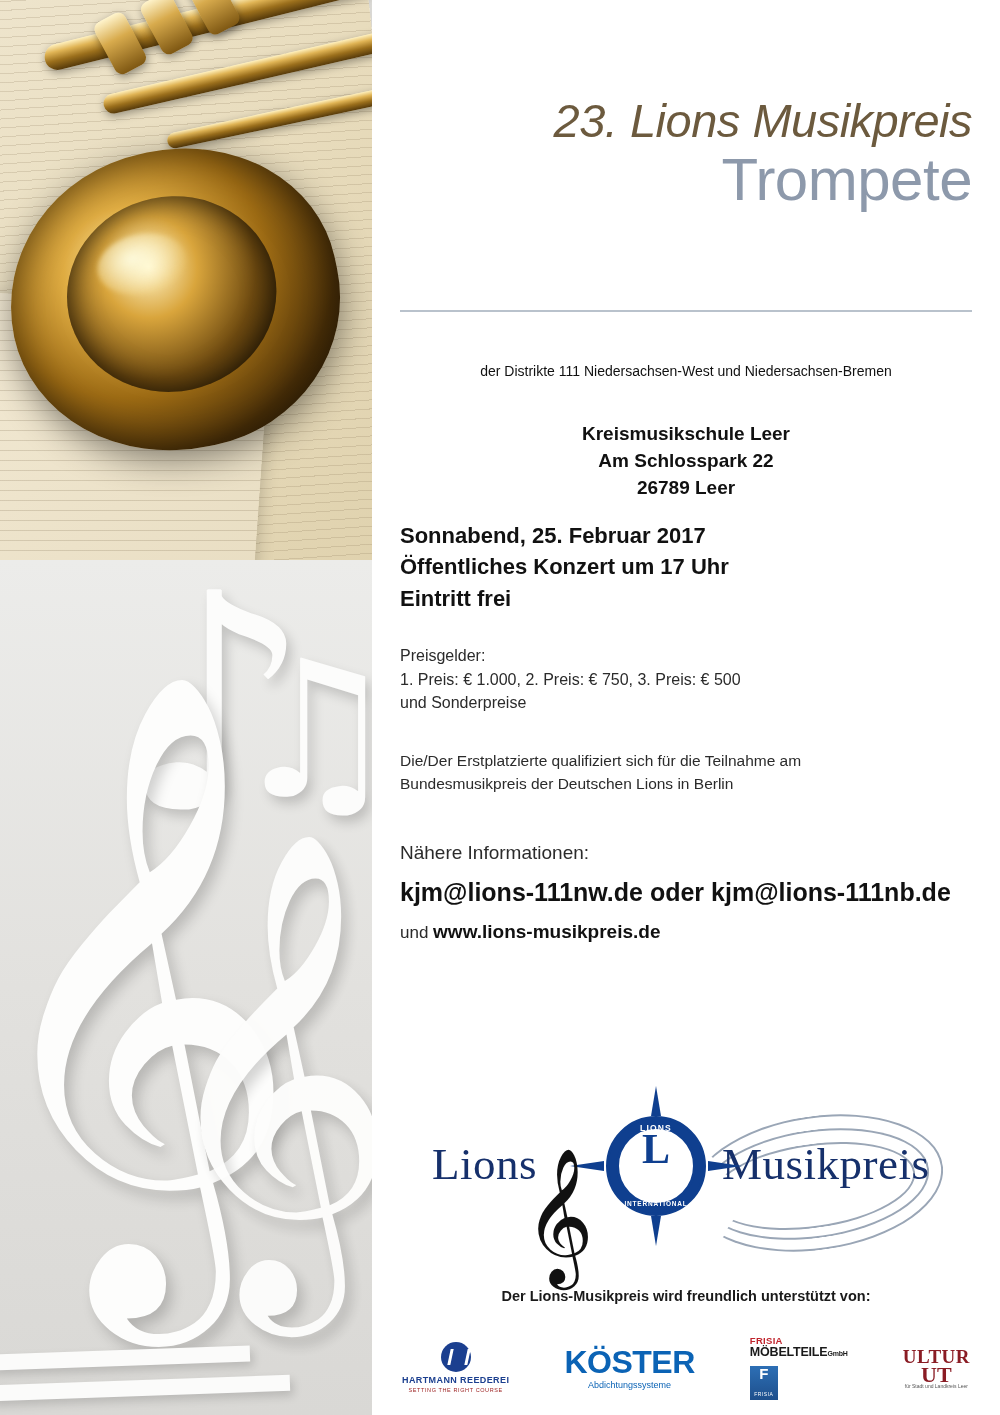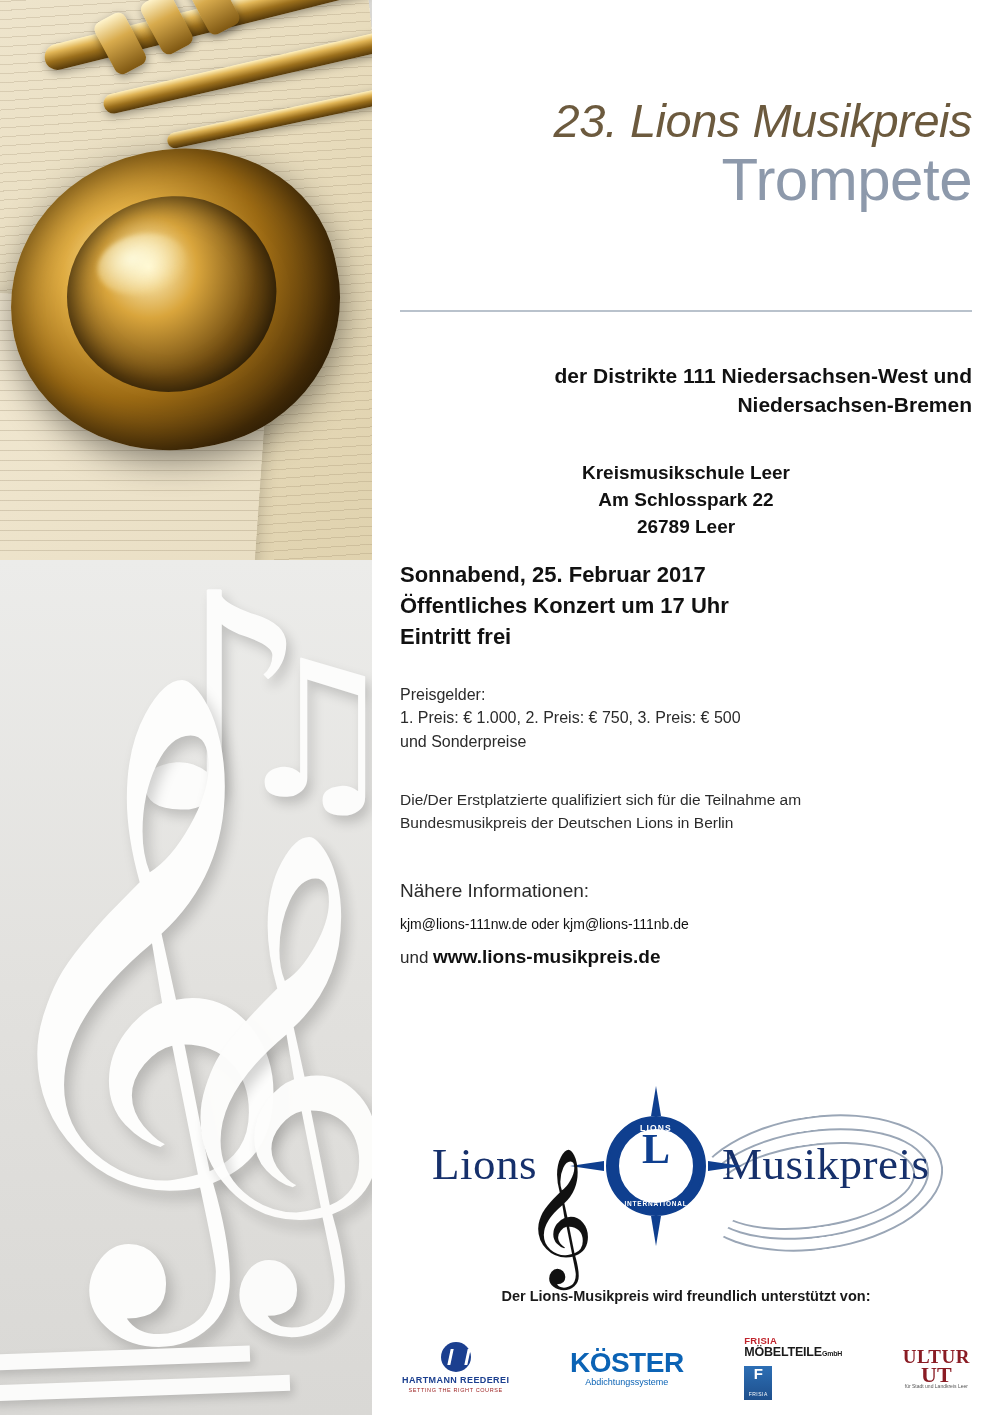--- a/index.html
+++ b/index.html
@@ -175,24 +175,24 @@
     background: #b9c2cc;
   }
 
   .body-block {
     position: absolute;
     left: 28px; top: 362px;
     width: 572px;
     color: #1a1a1a;
   }
   .districts {
-    font-size: 21px;
-    font-weight: bold;
+    font-size: 14px;
+    font-weight: normal;
     line-height: 1.38;
-    text-align: right;
+    text-align: center;
     color: #111;
   }
   .venue {
     margin-top: 40px;
     font-size: 19px;
     font-weight: bold;
     line-height: 1.42;
     color: #111;
     text-align: center;
   }
@@ -216,22 +216,22 @@
     line-height: 1.48;
     color: #2b2b2b;
   }
   .info-head {
     margin-top: 46px;
     font-size: 19px;
     color: #2b2b2b;
   }
   .info-mail {
     margin-top: 14px;
-    font-size: 14px;
-    font-weight: normal;
+    font-size: 25px;
+    font-weight: bold;
     color: #111;
   }
   .info-web {
     margin-top: 14px;
     font-size: 17px;
     color: #2b2b2b;
   }
   .info-web b { font-size: 19px; color: #111; }
 
   
@@ -352,21 +352,21 @@
     content: "";
     position: absolute; left: 8px; top: 7px;
     width: 14px; height: 16px;
     border: 3px solid #fff;
     border-top: none; border-bottom: none;
     transform: skewX(-12deg);
   }
   .sp-hartmann .n1 { font-size: 9px; font-weight: bold; color: #1b3f8f; letter-spacing: .4px; }
   .sp-hartmann .n2 { font-size: 5.5px; color: #9a1b1b; letter-spacing: .6px; margin-top: 2px; }
 
-  .sp-koester .n1 { font-size: 28px; font-weight: bold; color: #0b63b5; letter-spacing: -0.5px; }
+  .sp-koester .n1 { font-size: 32px; font-weight: bold; color: #0b63b5; letter-spacing: -0.5px; }
   .sp-koester .n2 { font-size: 9px; color: #0b63b5; margin-top: 1px; }
 
   .sp-frisia { display: flex; align-items: flex-start; gap: 6px; flex-direction: column; }
   .sp-frisia .txt { text-align: left; }
   .sp-frisia .n1 { font-size: 9.5px; font-weight: bold; color: #c0242c; letter-spacing: .3px; }
   .sp-frisia .n2 { font-size: 12.5px; font-weight: bold; color: #1a1a1a; letter-spacing: -.2px; }
   .sp-frisia .n2 small { font-size: 7px; }
   .sp-frisia .box {
     width: 28px; height: 34px;
     background: linear-gradient(180deg, #2d6fb5 0%, #1e4f8c 100%);

